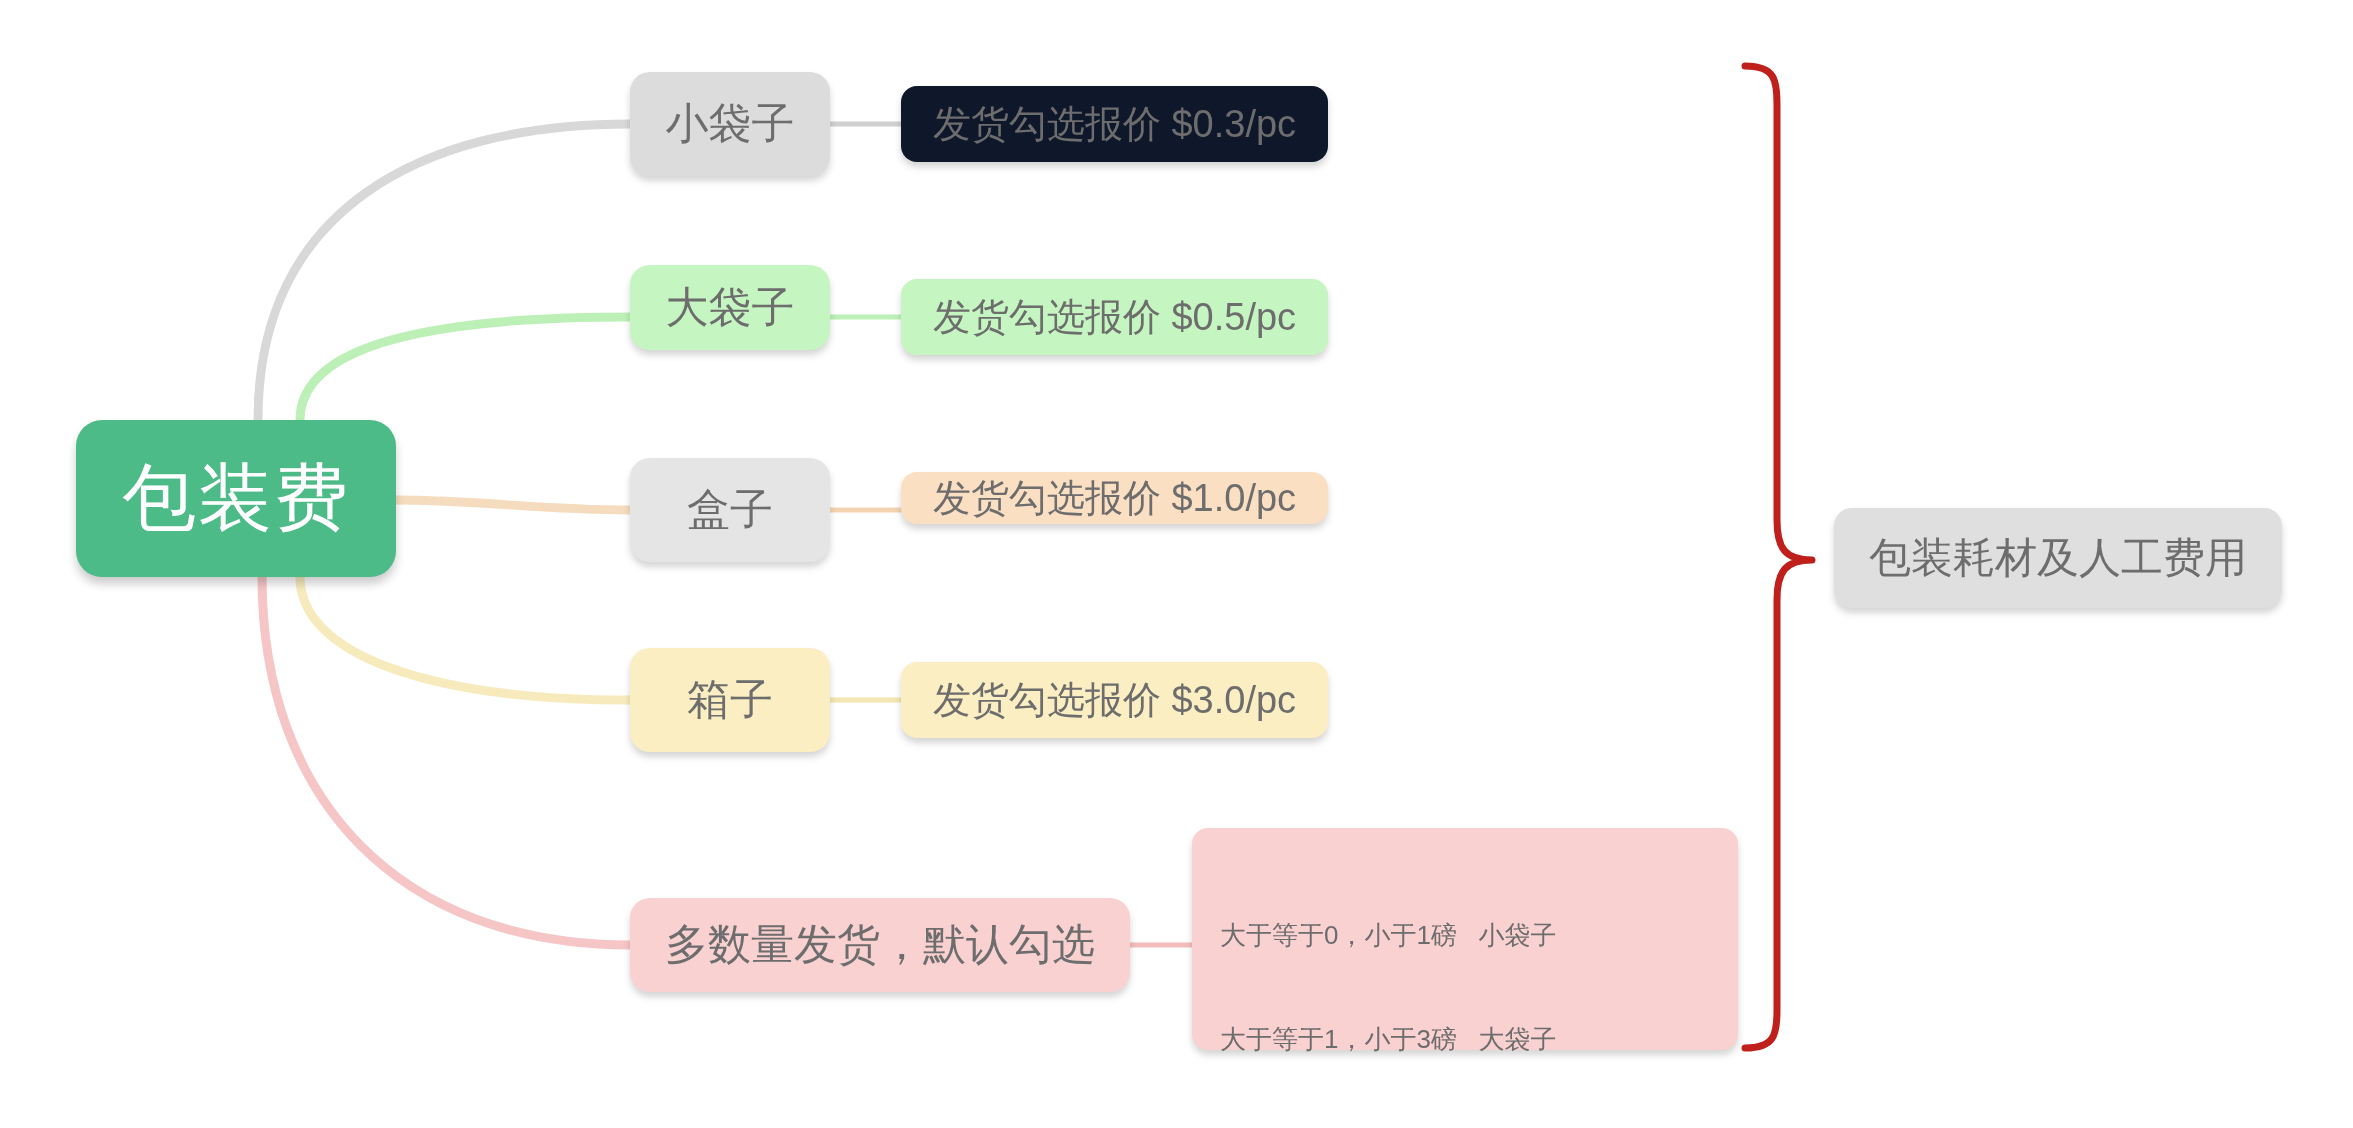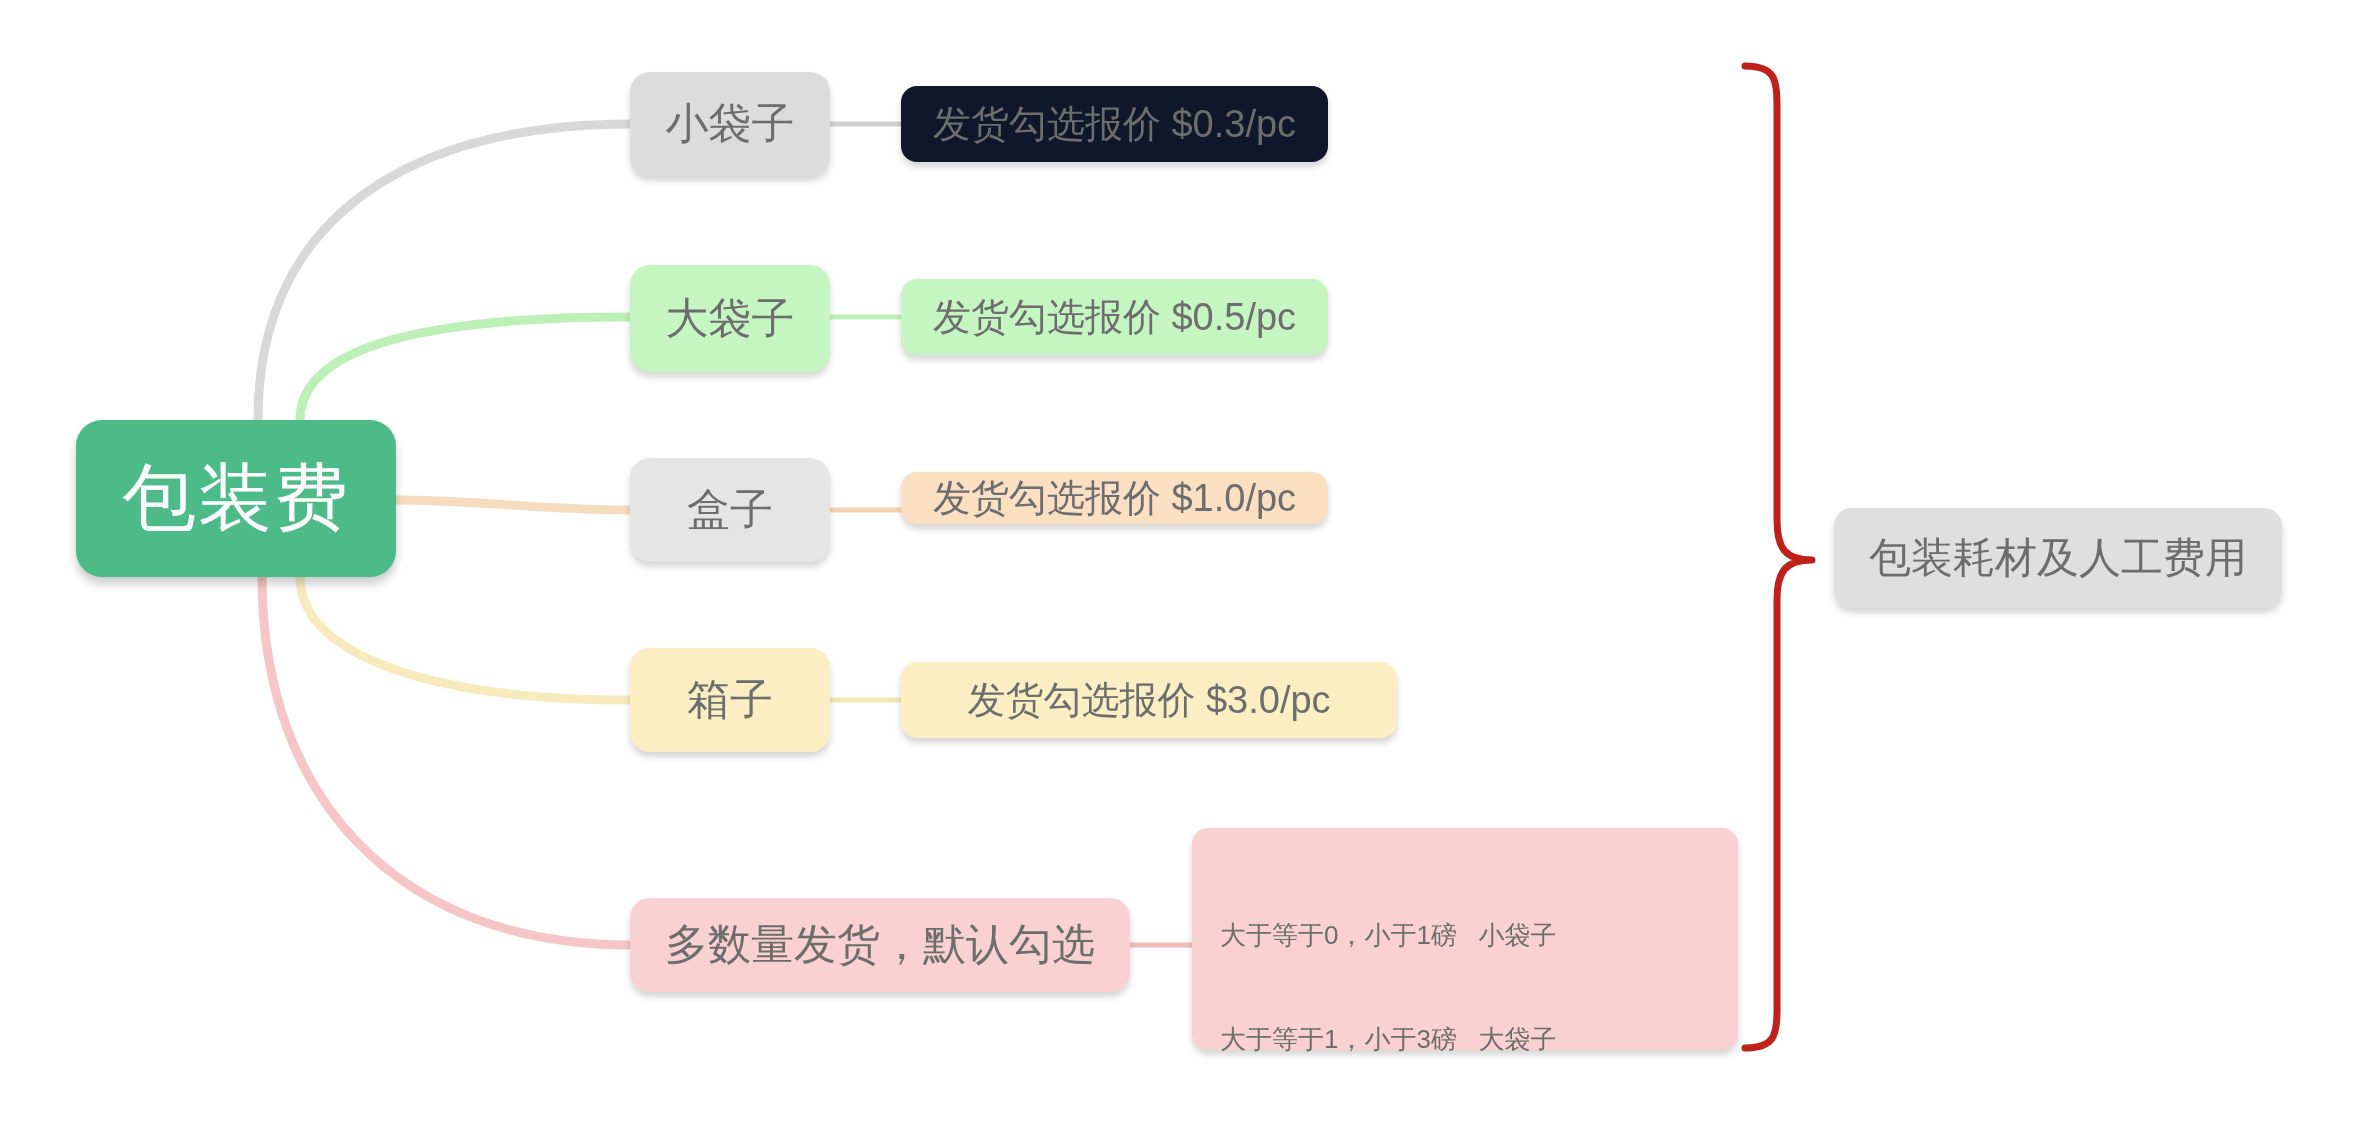--- a/index.html
+++ b/index.html
@@ -112,38 +112,38 @@
     <span>小袋子</span>
   </div>
 
   <div class="node root" style="left:76px; top:420px; width:320px; height:157px; background:#4cbb87;">
     <span>包装费</span>
   </div>
   <div class="node detail" style="left:901px; top:86px; width:427px; height:76px; background:#0f172a;">
     <span>发货勾选报价 $0.3/pc</span>
   </div>
 
-  <div class="node topic" style="left:630px; top:265px; width:200px; height:107px; background:#c5f5c0;">
+  <div class="node topic" style="left:630px; top:265px; width:200px; height:85px; background:#c5f5c0;">
     <span>大袋子</span>
   </div>
   <div class="node detail" style="left:901px; top:279px; width:427px; height:76px; background:#c5f5c0;">
     <span>发货勾选报价 $0.5/pc</span>
   </div>
 
   <div class="node topic" style="left:630px; top:458px; width:200px; height:104px; background:#e5e5e5;">
     <span>盒子</span>
   </div>
   <div class="node detail" style="left:901px; top:472px; width:427px; height:52px; background:#fbdfc2;">
     <span>发货勾选报价 $1.0/pc</span>
   </div>
 
   <div class="node topic" style="left:630px; top:648px; width:200px; height:104px; background:#faeec2;">
     <span>箱子</span>
   </div>
-  <div class="node detail" style="left:901px; top:662px; width:496px; height:76px; background:#faeec2;">
+  <div class="node detail" style="left:901px; top:662px; width:427px; height:76px; background:#faeec2;">
     <span>发货勾选报价 $3.0/pc</span>
   </div>
 
   <div class="node topic" style="left:630px; top:898px; width:500px; height:94px; background:#fad1d1;">
     <span>多数量发货，默认勾选</span>
   </div>
 
   <div class="node detail multiline" style="left:1192px; top:828px; width:546px; height:222px; background:#fad1d1;">
     <div class="ml-row">大于等于0，小于1磅   小袋子</div>
     <div class="ml-row">大于等于1，小于3磅   大袋子</div>

